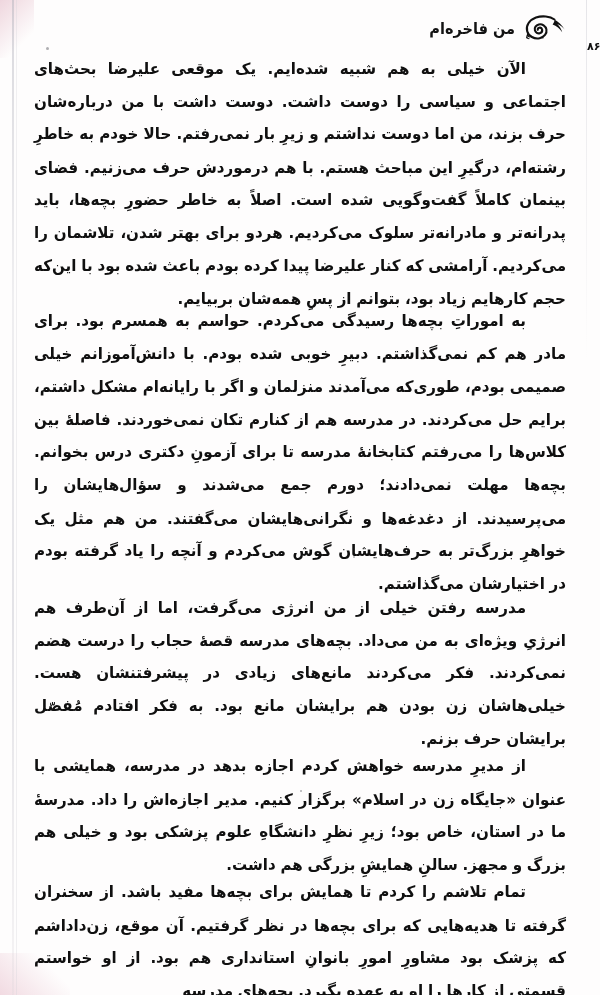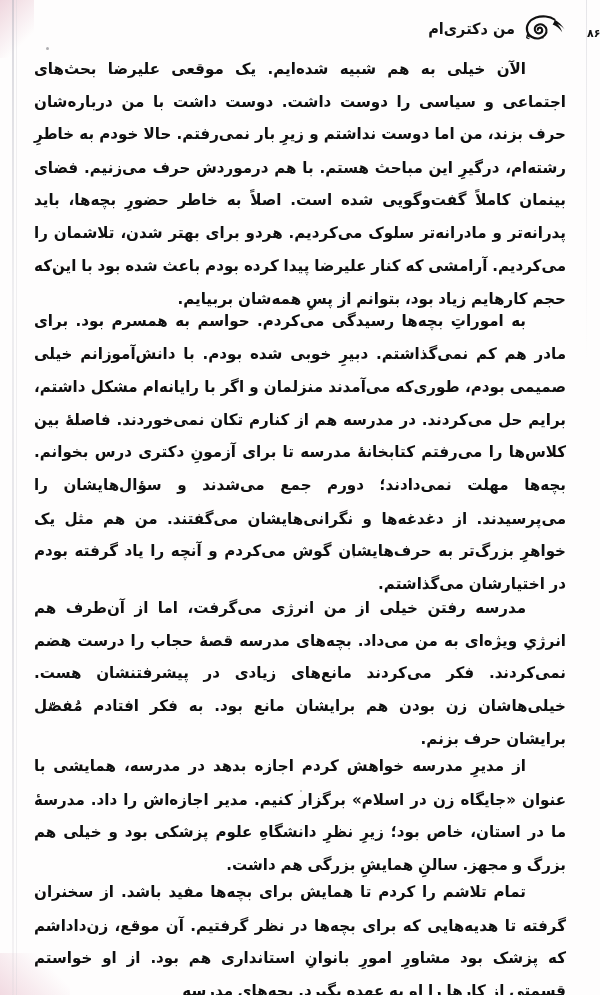--- a/index.html
+++ b/index.html
@@ -85,21 +85,21 @@
     height: 30px;
     flex: none;
   }
   .header-ornament svg {
     position: absolute;
     left: 0; top: 0;
   }
   .header-pagenum {
     position: absolute;
     left: 23px;
-    top: 13px;
+    top: 26px;
     font-family: "DejaVu Sans", sans-serif;
     font-size: 11px;
     font-weight: 700;
     color: #111;
     letter-spacing: -0.5px;
     padding-left: 40px;
   }
   .header-title {
     font-family: "DejaVu Sans", sans-serif;
     font-size: 14.5px;
@@ -148,21 +148,21 @@
 
   <div class="header">
     <div class="header-ornament">
       <svg width="44" height="30" viewBox="0 0 44 30" xmlns="http://www.w3.org/2000/svg">
         <path d="M30.5 5.5 C26 2.2 18 1.4 12 3.6 C5.2 6.1 1.6 11.6 3.2 17.2 C4.6 22.2 10.2 25.3 15.6 24.2 C20.2 23.2 23.2 19.4 22.4 15.4 C21.7 11.9 18.2 9.6 14.8 10.4 C11.9 11.1 10.2 13.7 10.9 16.3 C11.5 18.5 13.7 19.8 15.8 19.2 C17.5 18.7 18.5 17.1 18.1 15.5 C17.8 14.2 16.5 13.4 15.2 13.7 C14.2 14 13.6 14.9 13.8 15.8" fill="none" stroke="#111111" stroke-width="2.1" stroke-linecap="round"></path>
         <path d="M30.5 5.5 C34.5 7.8 38.2 11.4 40.6 15.6 C38.8 13.2 36.1 11.2 33.2 10.1 C35.6 12.3 37.4 15.2 38.2 18.2 C35.9 14.6 32.4 11.8 28.6 10.4 C30.1 8.6 30.6 6.9 30.5 5.5 Z" fill="#111111"></path>
         <path d="M3.6 18.8 C4.0 20.6 5.0 22.2 6.4 23.4 C5.0 23.6 3.8 23.2 2.9 22.3 C3.6 23.6 4.8 24.6 6.2 25.1 C4.6 25.5 3.1 25.1 2.0 24.1 C2.3 22.3 2.8 20.4 3.6 18.8 Z" fill="#111111"></path>
       </svg>
       <span class="header-pagenum">۸۶</span>
     </div>
-    <span class="header-title">من دکتری‌ام</span>
+    <span class="header-title">من فاخره‌ام</span>
   </div>
 
   <div class="body-text">
     <p>الآن خیلی به هم شبیه شده‌ایم. یک موقعی علیرضا بحث‌های اجتماعی و سیاسی را دوست داشت. دوست داشت با من درباره‌شان حرف بزند، من اما دوست نداشتم و زیرِ بار نمی‌رفتم. حالا خودم به خاطرِ رشته‌ام، درگیرِ این مباحث هستم. با هم درموردش حرف می‌زنیم. فضای بینمان کاملاً گفت‌وگویی شده است. اصلاً به خاطر حضورِ بچه‌ها، باید پدرانه‌تر و مادرانه‌تر سلوک می‌کردیم. هردو برای بهتر شدن، تلاشمان را می‌کردیم. آرامشی که کنار علیرضا پیدا کرده بودم باعث شده بود با این‌که حجم کارهایم زیاد بود، بتوانم از پسِ همه‌شان بربیایم.</p>
     <p>به اموراتِ بچه‌ها رسیدگی می‌کردم. حواسم به همسرم بود. برای مادر هم کم نمی‌گذاشتم. دبیرِ خوبی شده بودم. با دانش‌آموزانم خیلی صمیمی بودم، طوری‌که می‌آمدند منزلمان و اگر با رایانه‌ام مشکل داشتم، برایم حل می‌کردند. در مدرسه هم از کنارم تکان نمی‌خوردند. فاصلهٔ بین کلاس‌ها را می‌رفتم کتابخانهٔ مدرسه تا برای آزمونِ دکتری درس بخوانم. بچه‌ها مهلت نمی‌دادند؛ دورم جمع می‌شدند و سؤال‌هایشان را می‌پرسیدند. از دغدغه‌ها و نگرانی‌هایشان می‌گفتند. من هم مثل یک خواهرِ بزرگ‌تر به حرف‌هایشان گوش می‌کردم و آنچه را یاد گرفته بودم در اختیارشان می‌گذاشتم.</p>
     <p>مدرسه رفتن خیلی از من انرژی می‌گرفت، اما از آن‌طرف هم انرژیِ ویژه‌ای به من می‌داد. بچه‌های مدرسه قصهٔ حجاب را درست هضم نمی‌کردند. فکر می‌کردند مانع‌های زیادی در پیشرفتنشان هست. خیلی‌هاشان زن بودن هم برایشان مانع بود. به فکر افتادم مُفصّل برایشان حرف بزنم.</p>
     <p>از مدیرِ مدرسه خواهش کردم اجازه بدهد در مدرسه، همایشی با عنوان «جایگاه زن در اسلام» برگزار کنیم. مدیر اجازه‌اش را داد. مدرسهٔ ما در استان، خاص بود؛ زیرِ نظرِ دانشگاهِ علوم پزشکی بود و خیلی هم بزرگ و مجهز. سالنِ همایشِ بزرگی هم داشت.</p>
     <p>تمام تلاشم را کردم تا همایش برای بچه‌ها مفید باشد. از سخنران گرفته تا هدیه‌هایی که برای بچه‌ها در نظر گرفتیم. آن موقع، زن‌داداشم که پزشک بود مشاورِ امورِ بانوانِ استانداری هم بود. از او خواستم قسمتی از کارها را او به عهده بگیرد. بچه‌های مدرسه</p>
   </div>
 

